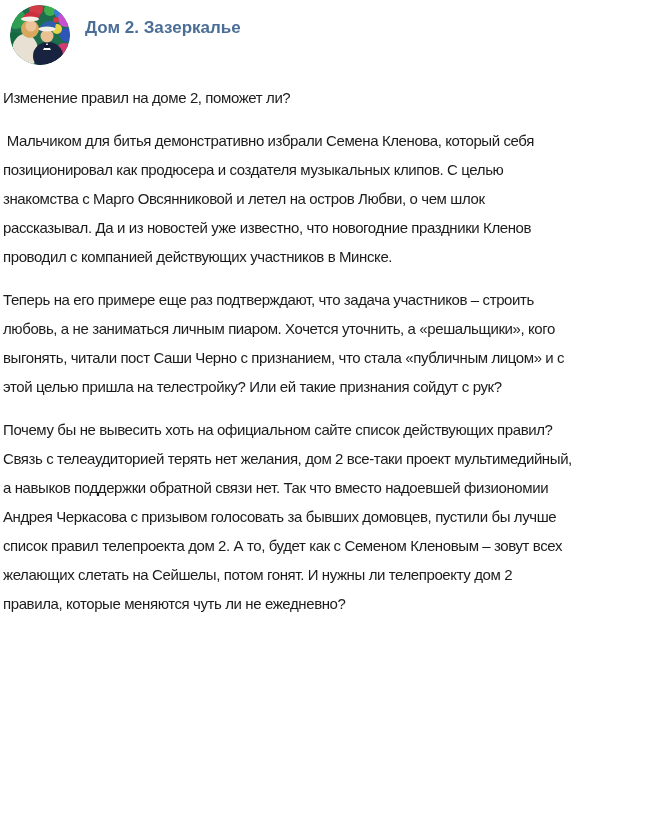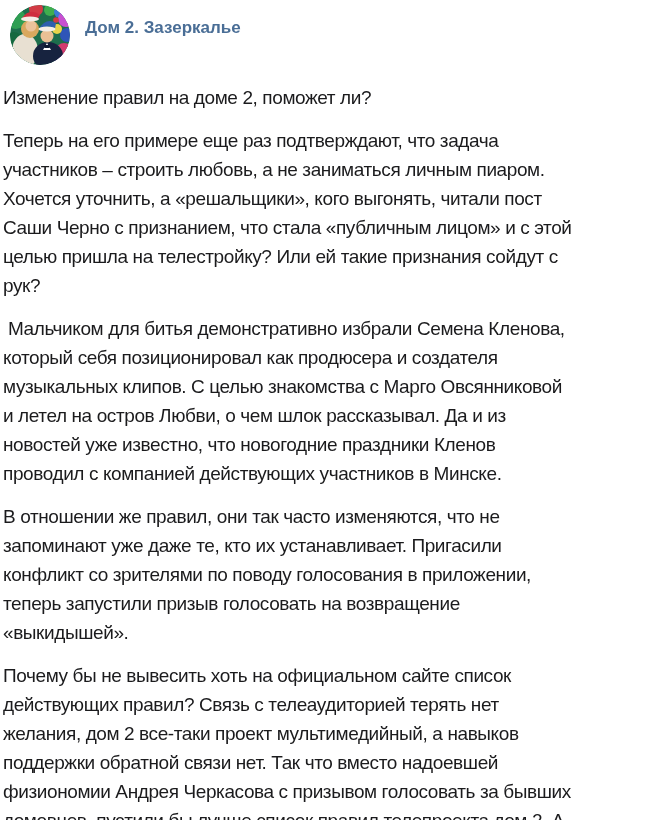--- a/index.html
+++ b/index.html
@@ -44,21 +44,21 @@
     cursor: pointer;
     line-height: 22px;
   }
 
   .post-body {
     padding: 0 8px 0 3px;
     color: var(--body-text);
   }
   .post-body p {
     margin: 0 0 14px 0;
-    font-size: 19px;
+    font-size: 15px;
     line-height: 29px;
     letter-spacing: -0.4px;
     white-space: pre-wrap;
   }
 </style>
 </head>
 <body>
 
 <div class="page">
 
@@ -95,19 +95,18 @@
           <polygon points="37,38 33,45 41,45" fill="#ffffff"></polygon>
           <rect x="34" y="40" width="6" height="3" rx="1" fill="#0d1830"></rect>
         </g>
       </svg>
     </a>
     <a class="group-name">Дом 2. Зазеркалье</a>
   </header>
 
   <main class="post-body">
     <p>Изменение правил на доме 2, поможет ли?</p>
+    <p> Мальчиком для битья демонстративно избрали Семена Кленова, который себя позиционировал как продюсера и создателя музыкальных клипов. С целью знакомства с Марго Овсянниковой и летел на остров Любви, о чем шлок рассказывал. Да и из новостей уже известно, что новогодние праздники Кленов проводил с компанией действующих участников в Минске.</p>
     <p>Теперь на его примере еще раз подтверждают, что задача участников – строить любовь, а не заниматься личным пиаром. Хочется уточнить, а «решальщики», кого выгонять, читали пост Саши Черно с признанием, что стала «публичным лицом» и с этой целью пришла на телестройку? Или ей такие признания сойдут с рук?</p>
-    <p> Мальчиком для битья демонстративно избрали Семена Кленова, который себя позиционировал как продюсера и создателя музыкальных клипов. С целью знакомства с Марго Овсянниковой и летел на остров Любви, о чем шлок рассказывал. Да и из новостей уже известно, что новогодние праздники Кленов проводил с компанией действующих участников в Минске.</p>
-    <p>В отношении же правил, они так часто изменяются, что не запоминают уже даже те, кто их устанавливает. Пригасили конфликт со зрителями по поводу голосования в приложении, теперь запустили призыв голосовать на возвращение «выкидышей».</p>
     <p>Почему бы не вывесить хоть на официальном сайте список действующих правил? Связь с телеаудиторией терять нет желания, дом 2 все-таки проект мультимедийный, а навыков поддержки обратной связи нет. Так что вместо надоевшей физиономии Андрея Черкасова с призывом голосовать за бывших домовцев, пустили бы лучше список правил телепроекта дом 2. А то, будет как с Семеном Кленовым – зовут всех желающих слетать на Сейшелы, потом гонят. И нужны ли телепроекту дом 2 правила, которые меняются чуть ли не ежедневно?</p>
   </main>
 
 </div>
 
 </body></html>

